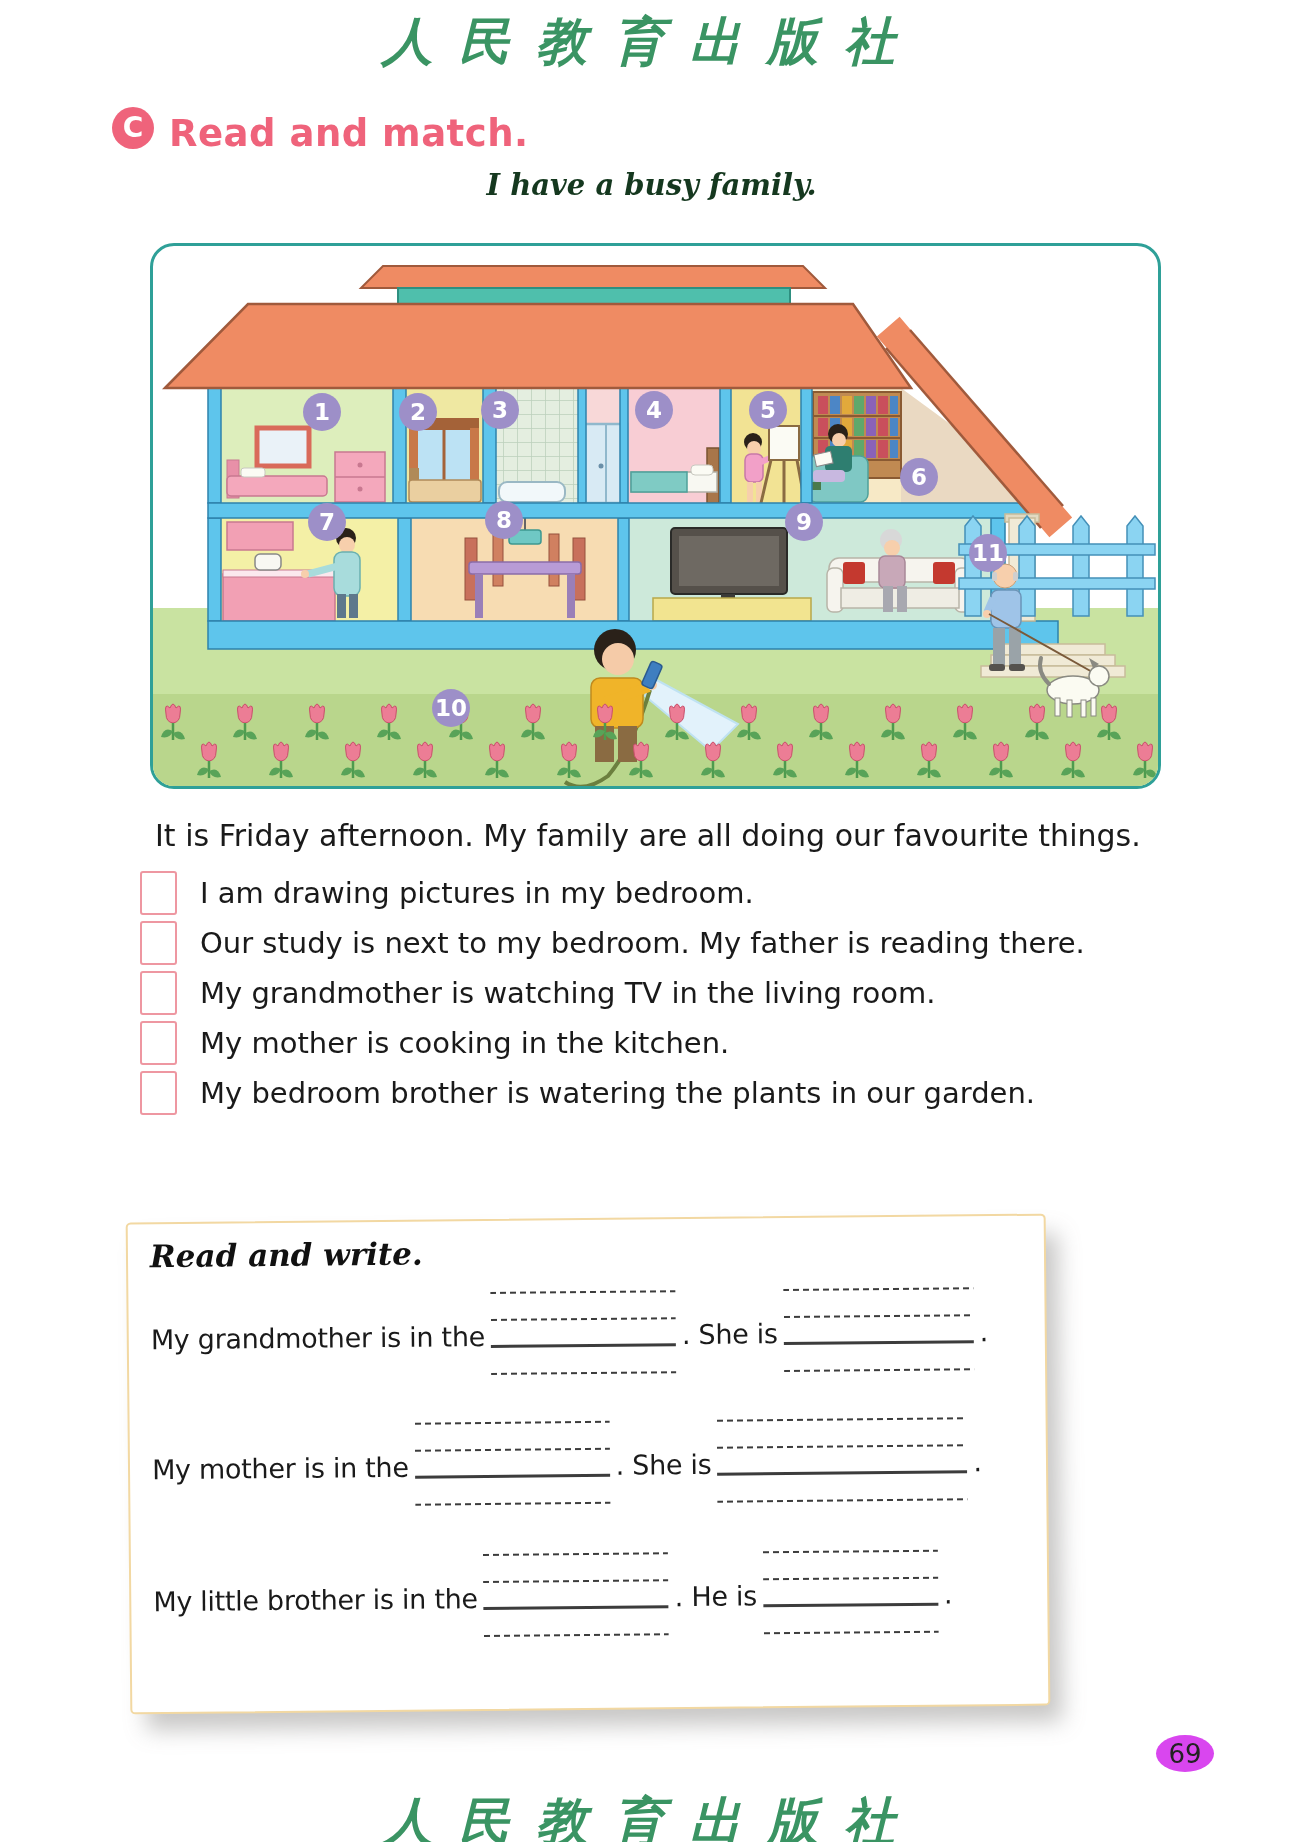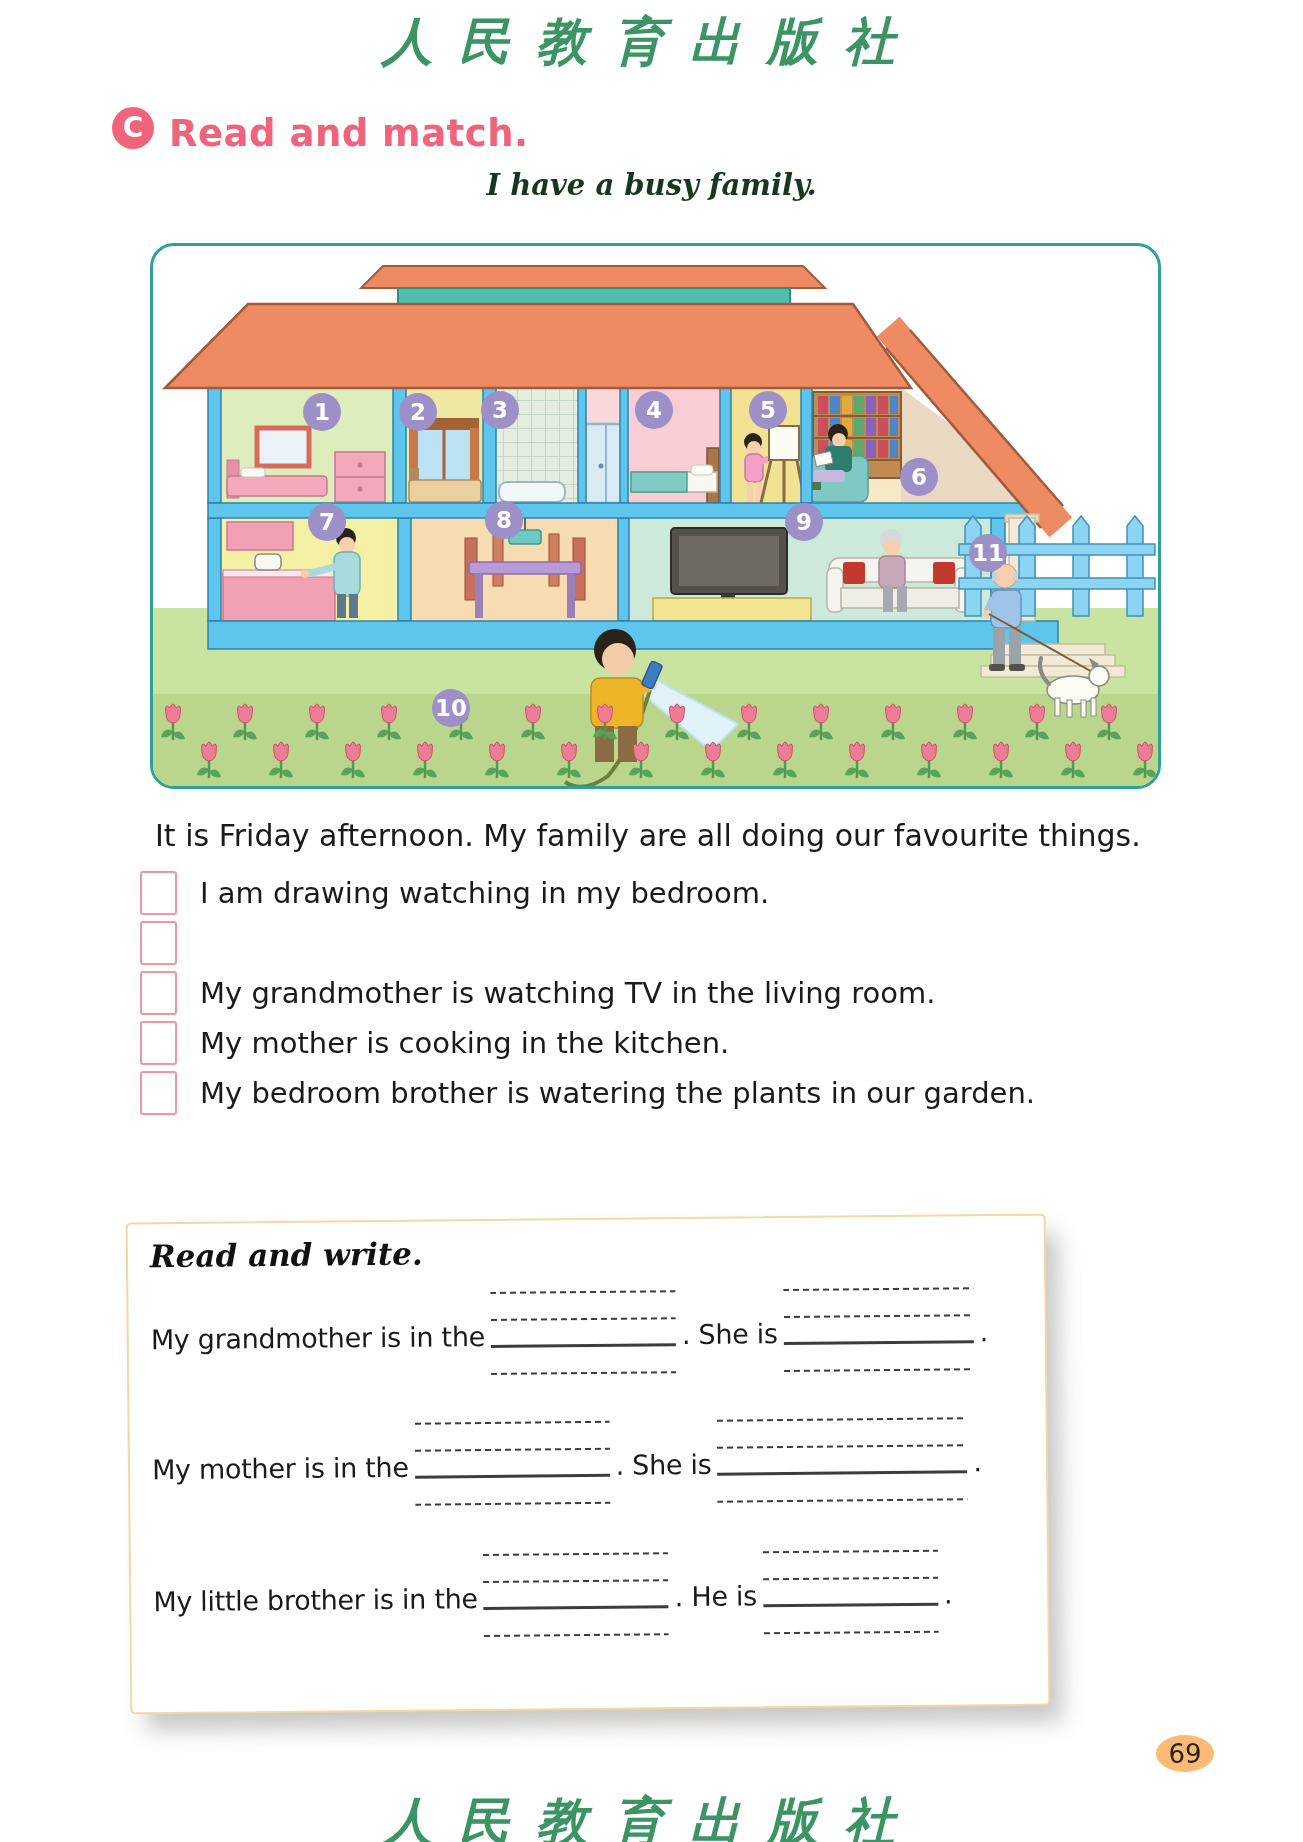--- a/index.html
+++ b/index.html
@@ -31,21 +31,21 @@
            box-shadow:14px 18px 22px -2px rgba(125,122,118,.42);}
   .note-title{position:absolute;left:22px;top:14px;font-family:"DejaVu Serif",serif;
               font-weight:bold;font-style:italic;font-size:31px;color:#111;}
   .write-row{position:absolute;left:22px;white-space:nowrap;font-size:27px;letter-spacing:-0.3px;}
   .wr1{top:69px;}.wr2{top:199px;}.wr3{top:331px;}
   .blank{display:inline-block;position:relative;height:86px;margin:0 6px;vertical-align:-30px;}
   .blank i{position:absolute;left:0;right:0;height:2px;
            background:repeating-linear-gradient(90deg,#3C3C3C 0 6px,transparent 6px 10px);}
   .blank i.l1{top:2px;}.blank i.l2{top:29px;}.blank i.l4{top:83px;}
   .blank b{position:absolute;left:0;right:0;top:55px;height:3px;background:#3C3C3C;}
-  .pagenum{position:absolute;left:1156px;top:1735px;width:58px;height:37px;background:#fdba74;
+  .pagenum{position:absolute;left:1156px;top:1735px;width:58px;height:37px;background:#d946ef;
            border-radius:50%;display:flex;align-items:center;justify-content:center;
            font-size:26px;color:#222;}
 </style>
 </head>
 <body>
 
 <div class="page">
 
   <div class="logo logo-top">人民教育出版社</div>
 
@@ -378,24 +378,25 @@
           </g>
       </g>
     </svg>
   </div>
 
   <div class="intro">It is Friday afternoon. My family are all doing our favourite things.</div>
 
   <div class="tasklist">
     <div class="task-row">
       <div class="task-box"></div>
-      <div class="task-label">I am drawing watching in my bedroom.</div>
+      <div class="task-label">I am drawing pictures in my bedroom.</div>
     </div>
     <div class="task-row">
       <div class="task-box"></div>
+      <div class="task-label">Our study is next to my bedroom. My father is reading there.</div>
     </div>
     <div class="task-row">
       <div class="task-box"></div>
       <div class="task-label">My grandmother is watching TV in the living room.</div>
     </div>
     <div class="task-row">
       <div class="task-box"></div>
       <div class="task-label">My mother is cooking in the kitchen.</div>
     </div>
     <div class="task-row">

